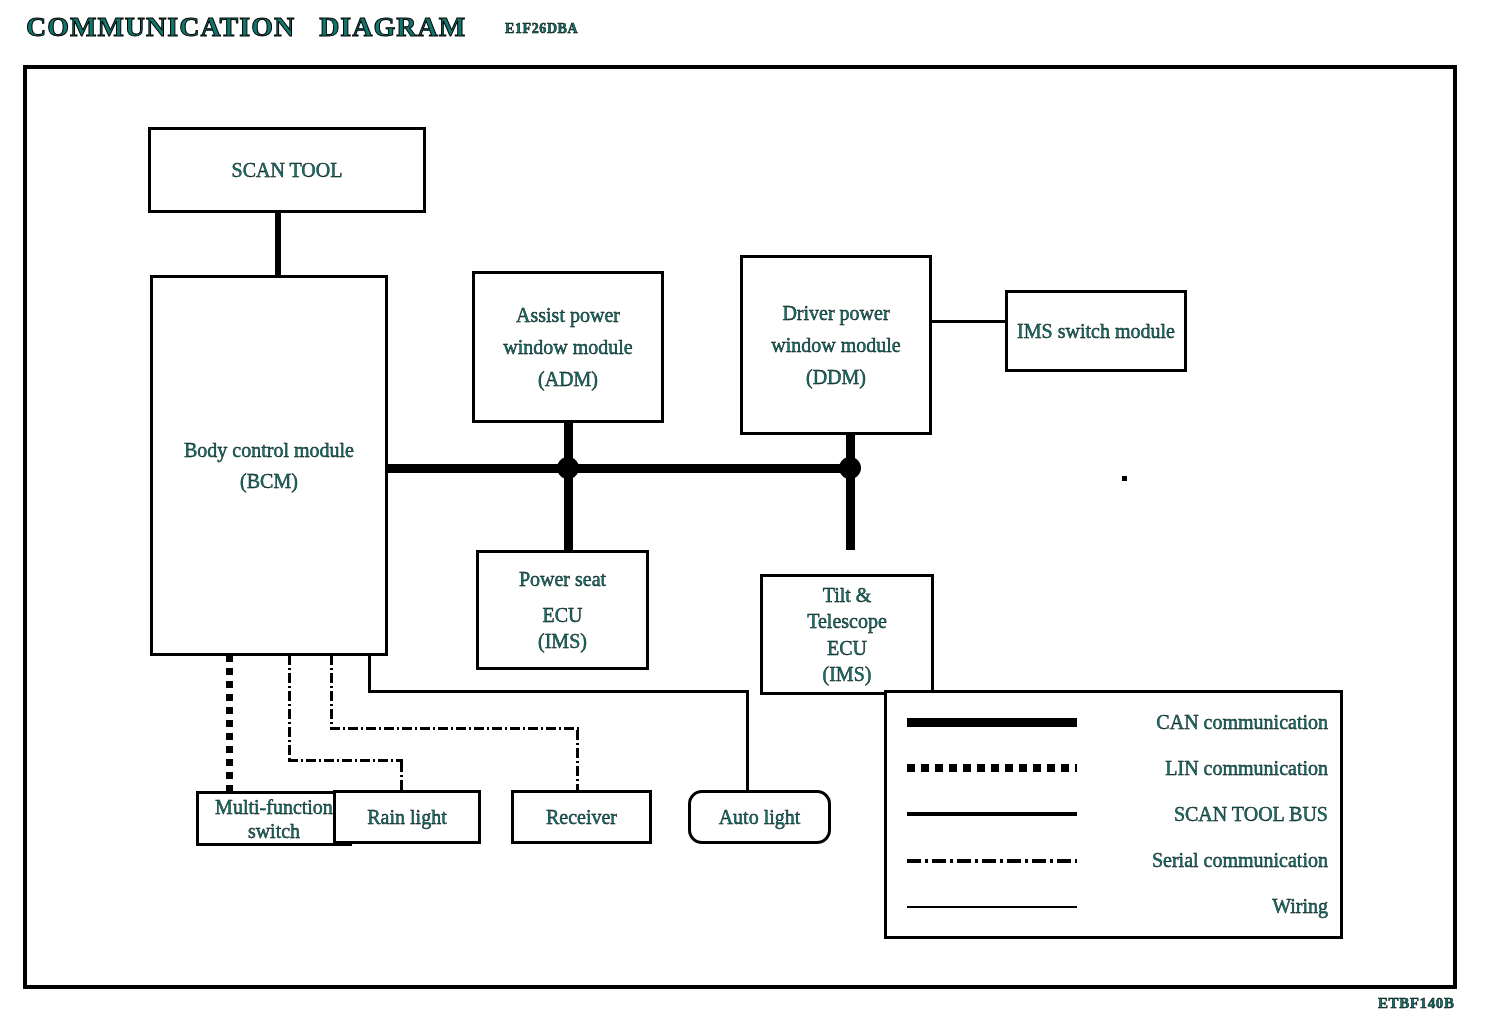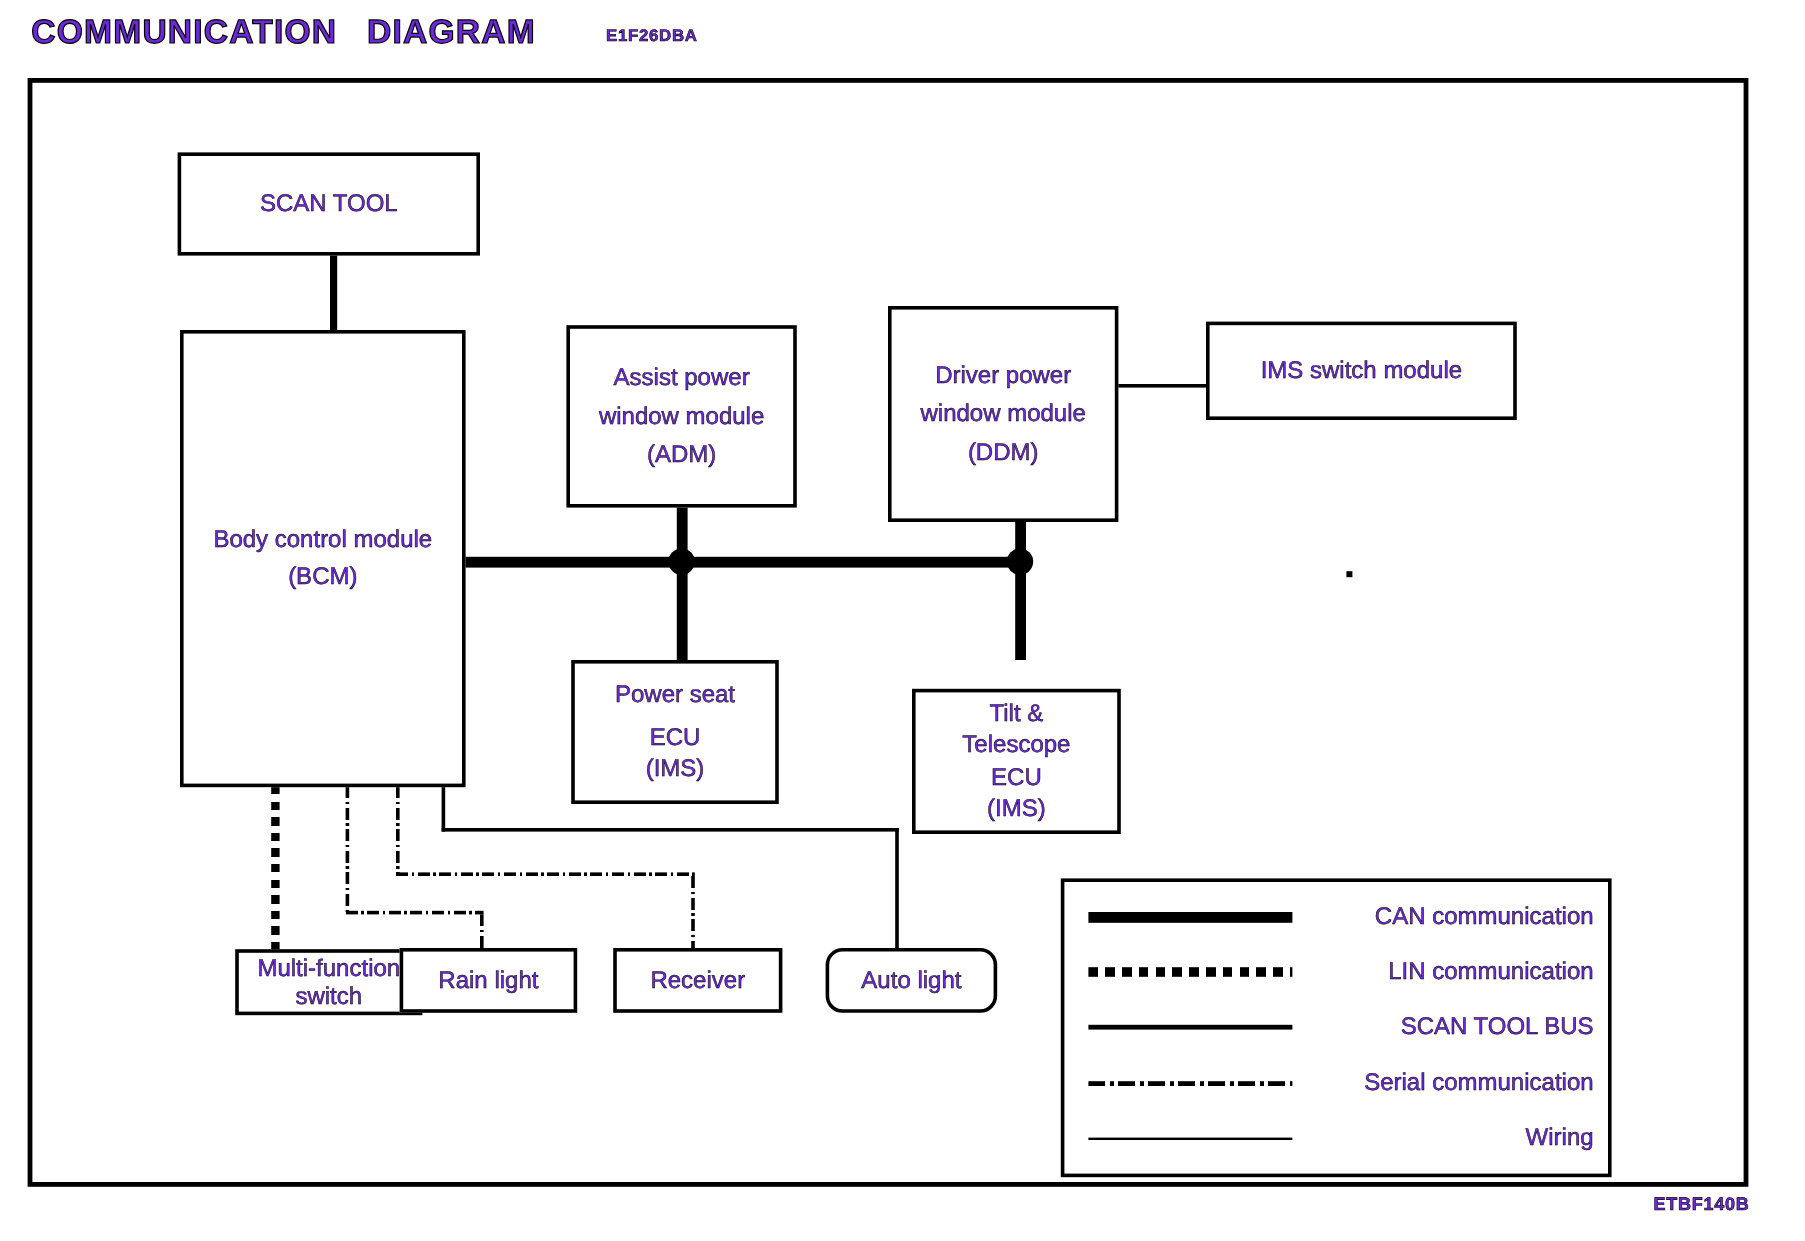--- a/index.html
+++ b/index.html
@@ -1,22 +1,22 @@
 <!DOCTYPE html>
 <html><head>
 <meta charset="utf-8">
 <style>
   html, body { margin: 0; padding: 0; background: #ffffff; }
   #page {
     position: relative;
     width: 1504px;
     height: 1034px;
     background: #ffffff;
-    font-family: Liberation Sans, sans-serif;
-    color: #6d28d9;
+    font-family: Liberation Serif, serif;
+    color: #0f766e;
     overflow: hidden;
   }
   .txt { -webkit-text-stroke: 0.4px #000; }
 
   
   #title {
     position: absolute; left: 26px; top: 11px;
     font-size: 28px; font-weight: 700; letter-spacing: 1px; word-spacing: 16px;
     -webkit-text-stroke: 1px #000;
   }
@@ -41,26 +41,26 @@
   
   .node {
     position: absolute; box-sizing: border-box;
     border: 3px solid #000; background: #fff;
     display: flex; flex-direction: column;
     align-items: center; justify-content: center;
     text-align: center; font-size: 20px; line-height: 1.55;
     z-index: 3;
   }
 
-  #box-scan-tool      { left: 148px; top: 127px; width: 252px; height: 86px;  }
+  #box-scan-tool      { left: 148px; top: 127px; width: 278px; height: 86px;  }
   #box-bcm            { left: 150px; top: 275px; width: 238px; height: 381px; }
   #box-bcm .gap       { }
   #box-adm            { left: 472px; top: 271px; width: 192px; height: 152px; line-height: 1.6; }
   #box-ddm            { left: 740px; top: 255px; width: 192px; height: 180px; line-height: 1.6; }
-  #box-ims-switch     { left: 1005px; top: 268px; width: 259px; height: 82px; }
+  #box-ims-switch     { left: 1005px; top: 290px; width: 182px; height: 82px; }
   #box-power-seat     { left: 476px; top: 550px; width: 173px; height: 120px; line-height: 1.3; }
   #box-power-seat .gap{ margin-top: 10px; }
   #box-tilt           { left: 760px; top: 548px; width: 174px; height: 121px; line-height: 1.32; margin-top: 26px; }
   #box-multi-function { left: 148px; top: 791px; width: 156px; height: 55px; line-height: 1.2; margin-left: 48px; }
   #box-rain-sensor    { left: 333px; top: 790px; width: 148px; height: 54px; }
   #box-receiver       { left: 511px; top: 790px; width: 141px; height: 54px; }
   #box-auto-light     { left: 688px; top: 790px; width: 143px; height: 54px; border-radius: 14px; }
 
   
   .line { position: absolute; background: #000; z-index: 1; }
@@ -106,21 +106,21 @@
   #line-wiring-al-h  { left: 368px; top: 690px; width: 381px; height: 3px; }
   #line-wiring-al-v2 { left: 746px; top: 690px; width: 3px; height: 100px; }
 
   #scan-artifact-dot { left: 1122px; top: 476px; width: 5px; height: 5px; }
 
   
   #legend {
     position: absolute; left: 884px; top: 690px; width: 459px; height: 249px;
     border: 3px solid #000; box-sizing: border-box; background: #fff;
     display: flex; flex-direction: column; justify-content: space-around;
-    padding: 6px 0; z-index: 3; margin-top: 42px;
+    padding: 6px 0; z-index: 3;
   }
   .legend-row { display: flex; align-items: center; }
   .legend-swatch-wrap { width: 196px; padding-left: 20px; box-sizing: border-box; }
   .legend-label { flex: 1; text-align: right; padding-right: 12px; font-size: 20px; }
   .sw { width: 170px; }
   .sw-can    { height: 9px; background: #000; }
   .sw-lin    { height: 8px; background-image: repeating-linear-gradient(to right, #000 0 8px, transparent 8px 14px); }
   .sw-scan   { height: 4px; background: #000; }
   .sw-serial { height: 4px; background-image: repeating-linear-gradient(to right, #000 0 14px, transparent 14px 18px, #000 18px 21px, transparent 21px 25px); }
   .sw-wiring { height: 2px; background: #000; }

